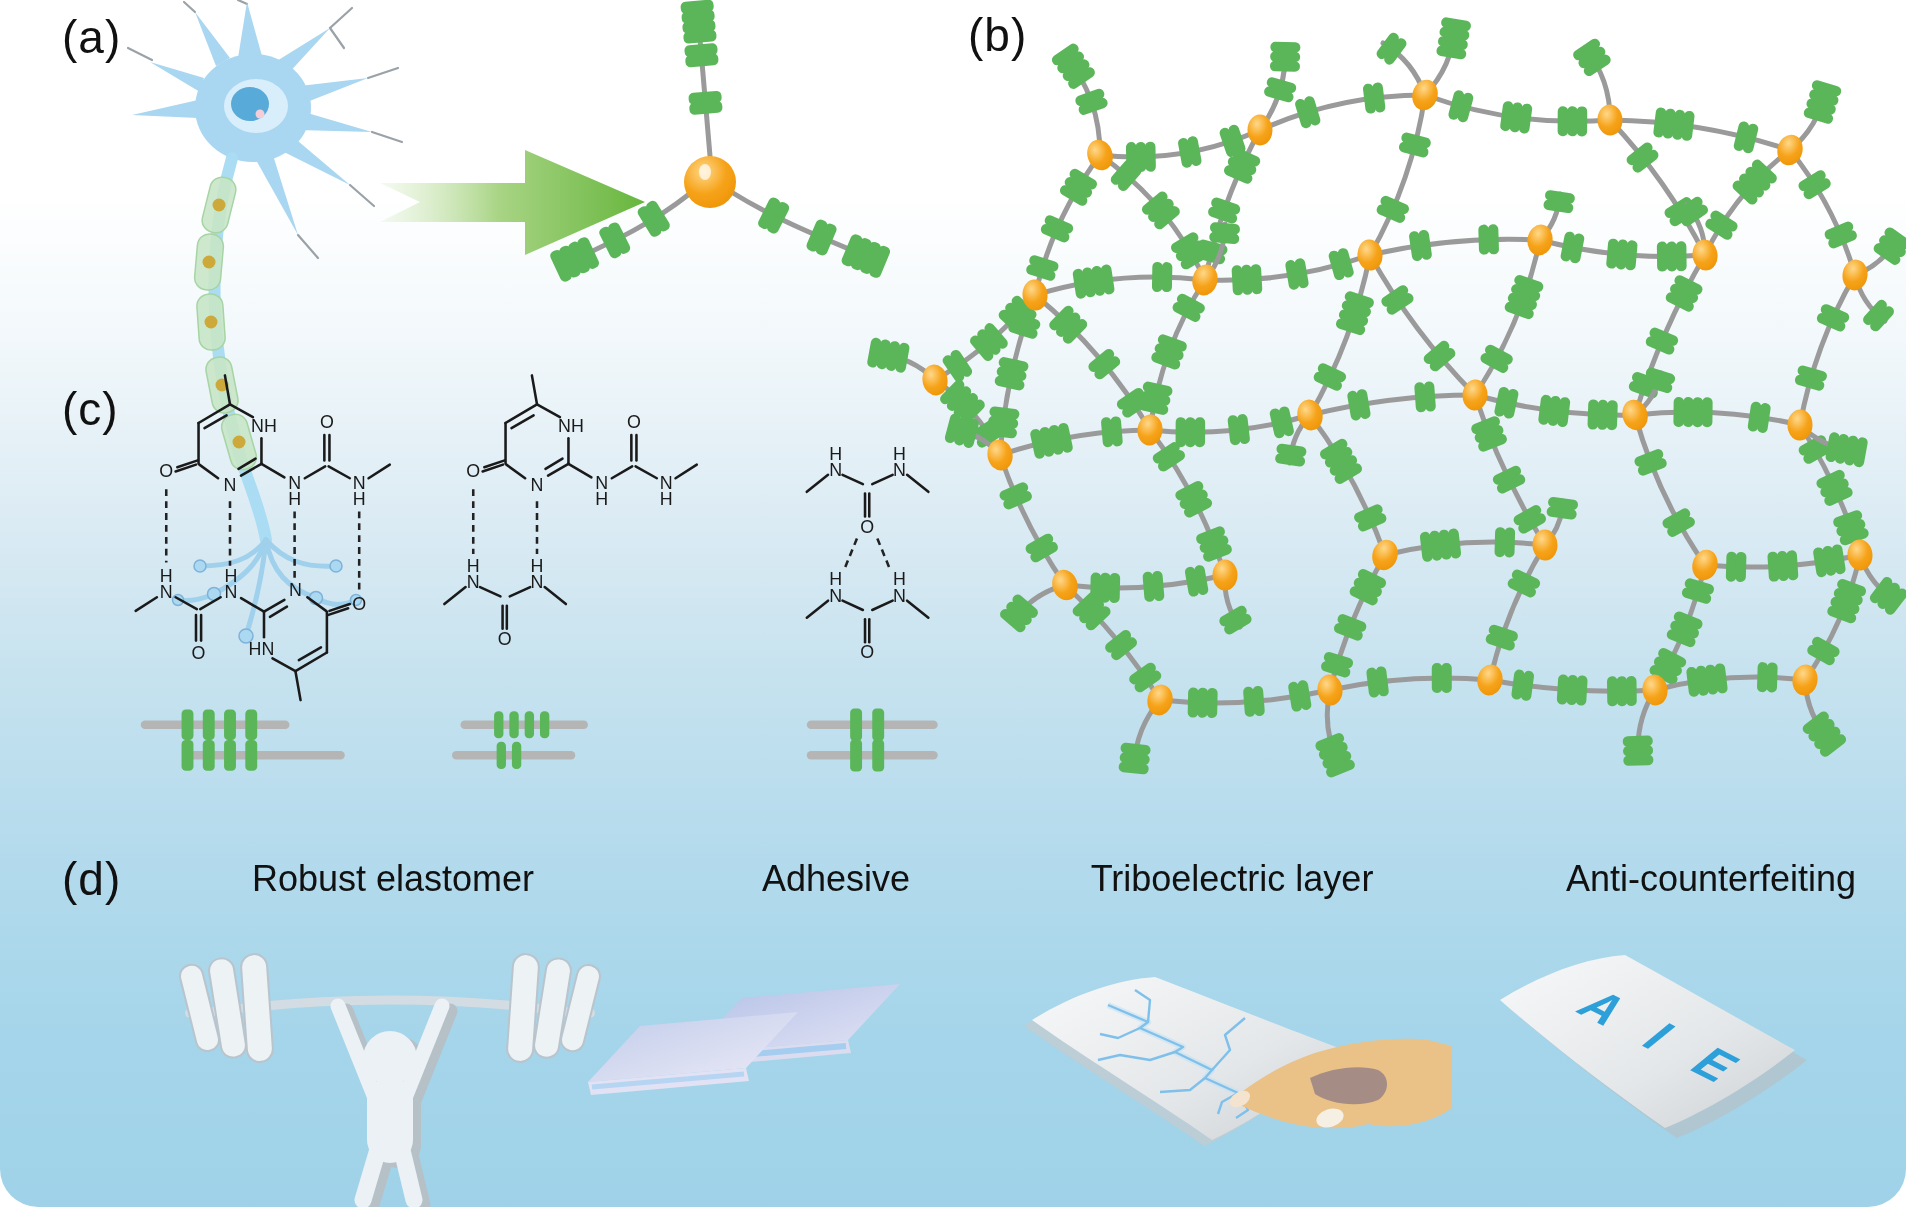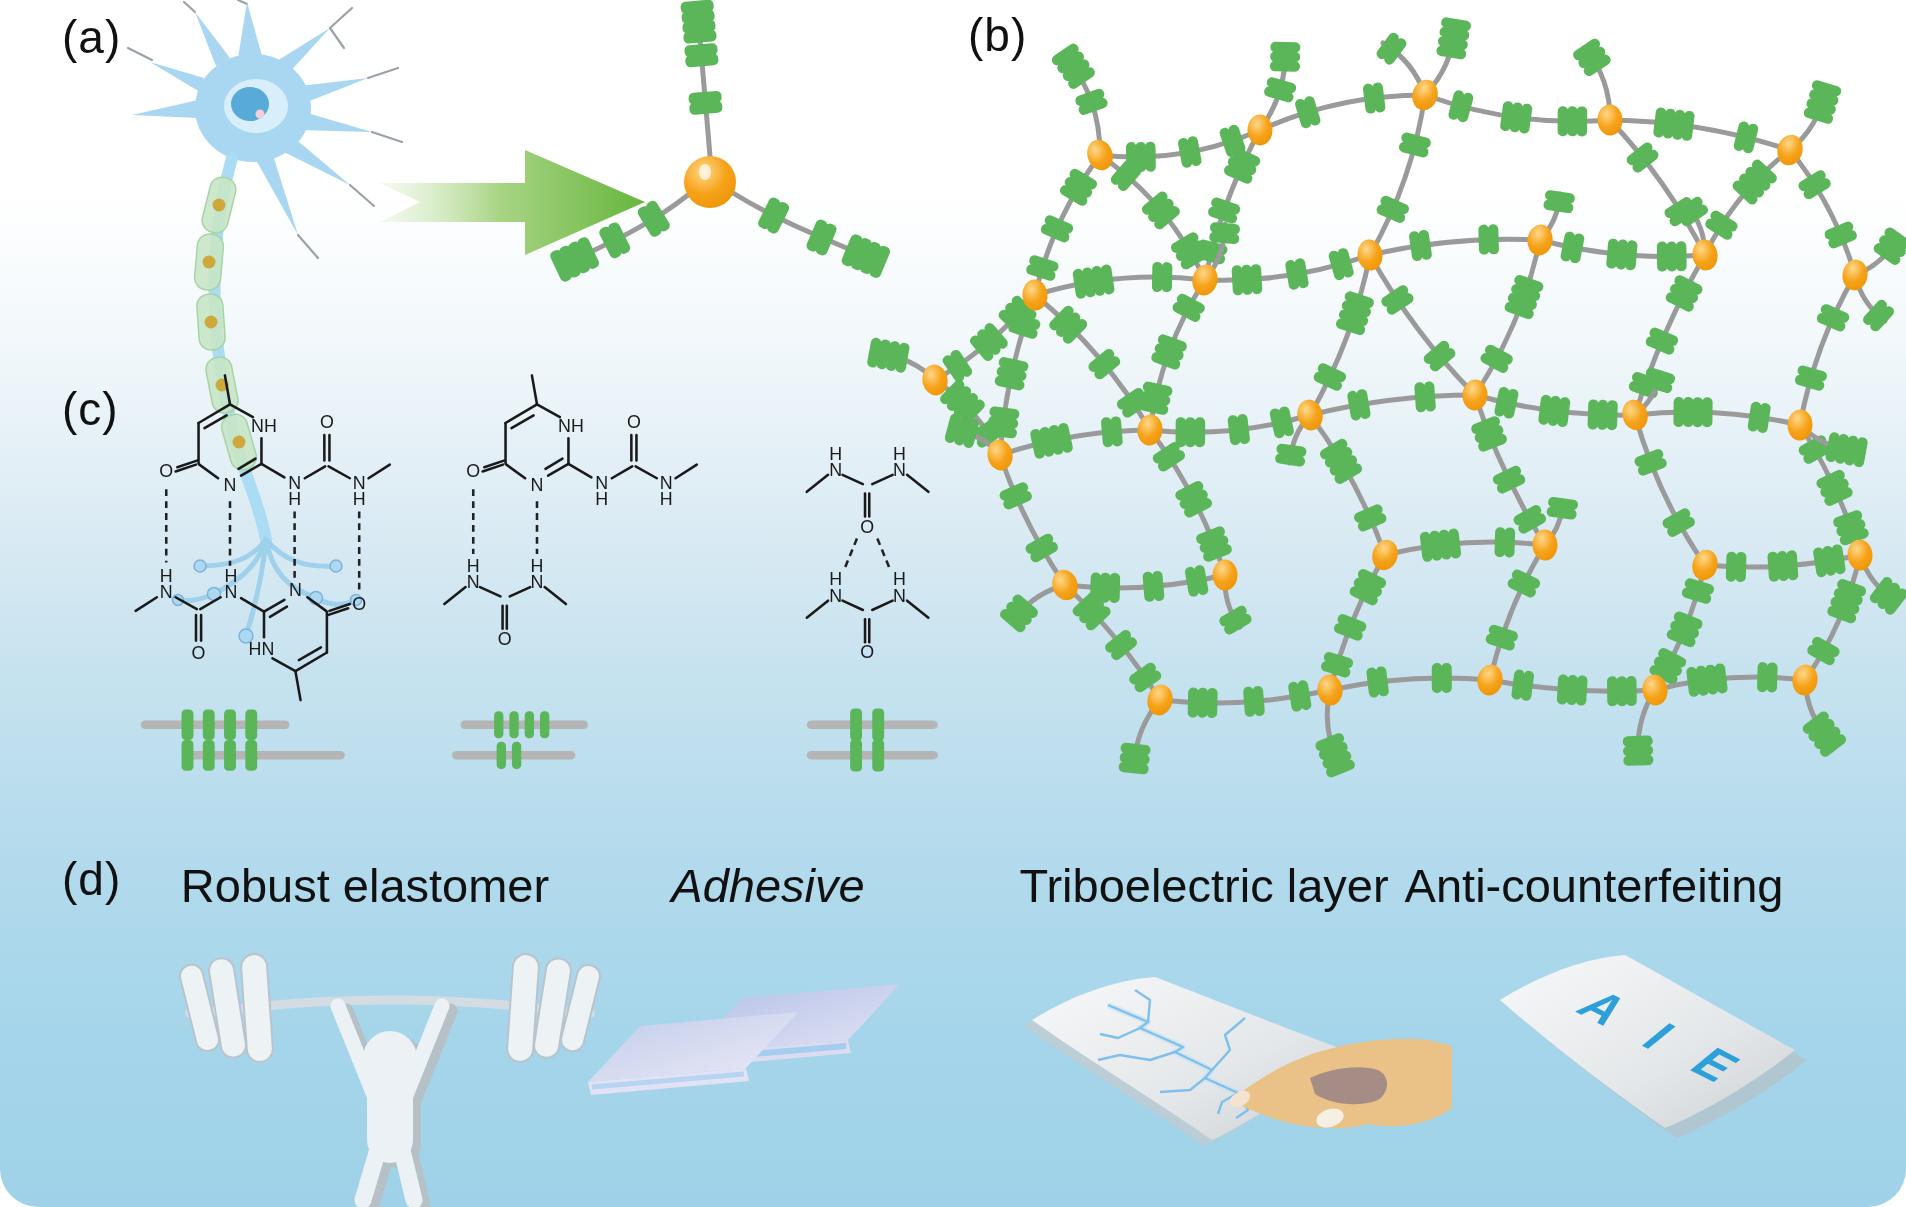--- a/index.html
+++ b/index.html
@@ -9,21 +9,21 @@
     font-family:"Liberation Sans",sans-serif;
   }
   .panel-letter{position:absolute;font-size:46px;color:#111;letter-spacing:1px;}
   #fig-svg{position:absolute;left:0;top:0;}
   .chain{fill:none;stroke:#9a9a9a;stroke-width:5;stroke-linecap:round;}
   .tick{fill:#5bb65a;}
   .bond{stroke:#1a1a1a;stroke-width:3;stroke-linecap:round;}
   .hbond{stroke:#222;stroke-width:3;stroke-dasharray:8 6;}
   .atom{font-family:"Liberation Sans",sans-serif;font-size:21px;fill:#1a1a1a;text-anchor:middle;dominant-baseline:central;}
   .gbar{fill:#b5b5b5;}
-  .d-label{position:absolute;top:858px;font-size:47px;color:#111;white-space:nowrap;transform:translateX(-50%);}
+  .d-label{position:absolute;top:858px;font-size:36px;color:#111;white-space:nowrap;transform:translateX(-50%);margin-left:28px;}
   .neu{fill:#a9d6f1;}
   .neu-line{stroke:#9aa2a8;stroke-width:2.2;fill:none;stroke-linecap:round;}
   .term{stroke:#9fd0ec;stroke-width:5;fill:none;stroke-linecap:round;}
   .bouton{fill:#abd9f2;stroke:#7fb2d8;stroke-width:1.5;}
   .myelin{fill:#c8e6c6;fill-opacity:.9;stroke:#a6d4a4;stroke-width:1.5;}
   .plate{fill:#edf2f5;stroke:#b9c4cc;stroke-width:2;}
   .lightning{stroke:#7fc0ea;stroke-width:2.4;fill:none;stroke-linejoin:round;}
   .lightning-glow{stroke:#bfe0f5;stroke-width:6;fill:none;opacity:.55;stroke-linejoin:round;}
   .aie-text{font-family:"Liberation Sans",sans-serif;font-size:47px;font-weight:bold;font-style:italic;fill:#2d9fd9;letter-spacing:14px;}
 </style>
@@ -844,17 +844,17 @@
     </g>
   </svg>
 
   <div class="panel-letter" style="left:62px;top:10px;">(a)</div>
   <div class="panel-letter" style="left:968px;top:8px;">(b)</div>
   <div class="panel-letter" style="left:62px;top:382px;">(c)</div>
   <div class="panel-letter" style="left:62px;top:852px;">(d)</div>
 
   <div id="d-labels">
       <div class="d-label" style="left: 365px;">Robust elastomer</div>
-      <div class="d-label" style="left: 768px; font-style: italic;">Adhesive</div>
+      <div class="d-label" style="left: 808px;">Adhesive</div>
       <div class="d-label" style="left: 1204px;">Triboelectric layer</div>
-      <div class="d-label" style="left: 1594px;">Anti-counterfeiting</div>
+      <div class="d-label" style="left: 1683px;">Anti-counterfeiting</div>
     </div>
 </div>
 
 </body></html>

